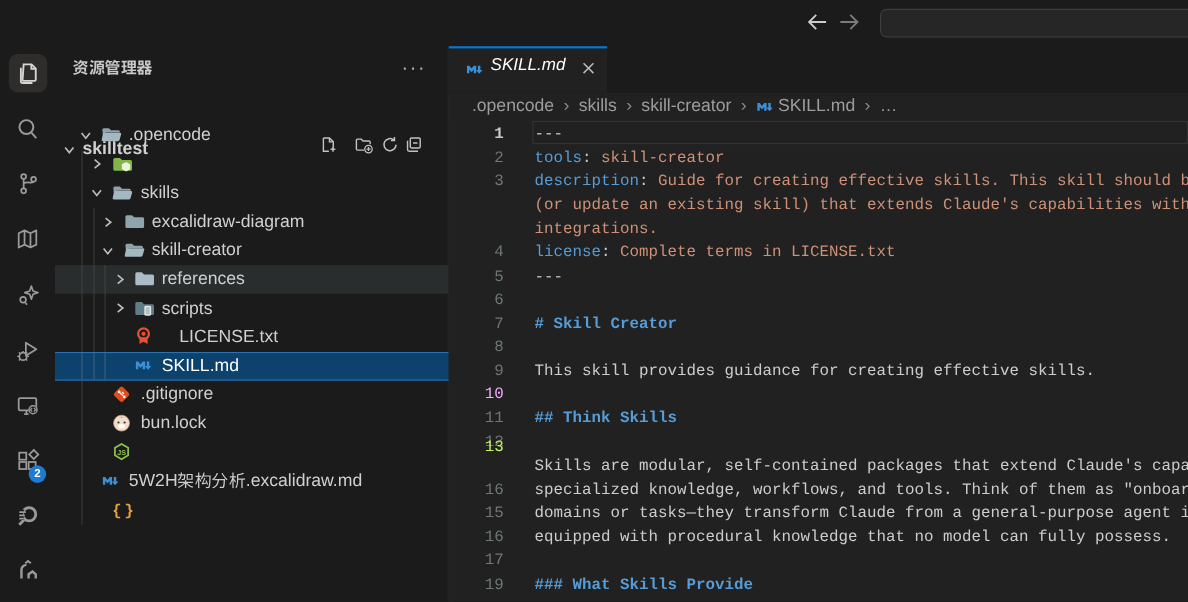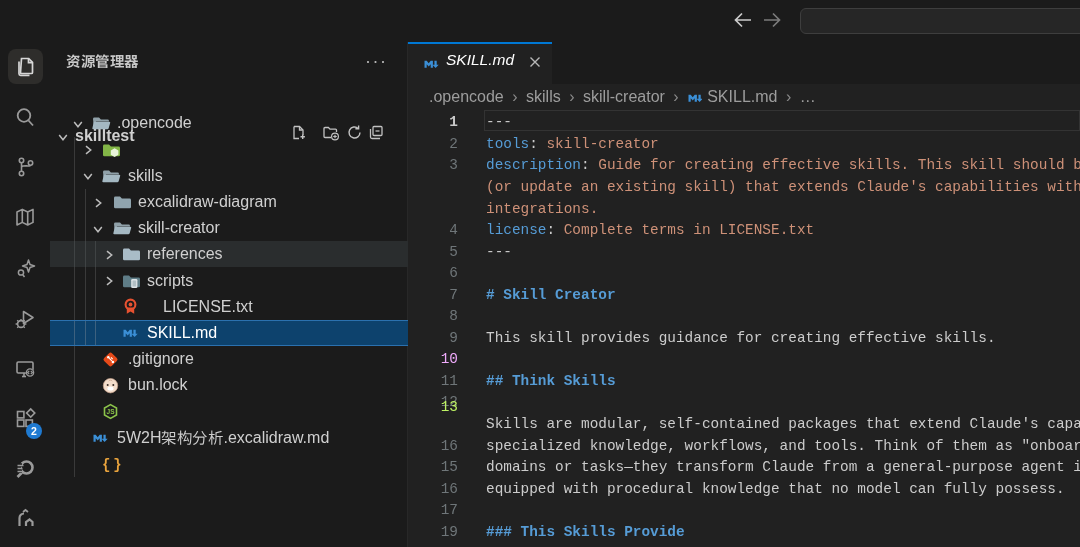--- a/index.html
+++ b/index.html
@@ -332,13 +332,13 @@
 <div class="code" style="top:304.0px;left:78px">Skills are modular, self-contained packages that extend Claude's capabilities with</div>
 <div class="ln" style="top:325.55px;left:0px;color:#6f7679">16</div>
 <div class="code" style="top:325.55px;left:78px">specialized knowledge, workflows, and tools. Think of them as "onboarding guides"</div>
 <div class="ln" style="top:347.1px;left:0px;color:#6f7679">15</div>
 <div class="code" style="top:347.1px;left:78px">domains or tasks—they transform Claude from a general-purpose agent into a</div>
 <div class="ln" style="top:368.65px;left:0px;color:#6f7679">16</div>
 <div class="code" style="top:368.65px;left:78px">equipped with procedural knowledge that no model can fully possess.</div>
 <div class="ln" style="top:390.2px;left:0px;color:#6f7679">17</div>
 <div class="code" style="top:390.2px;left:78px"></div>
 <div class="ln" style="top:411.75px;left:0px;color:#6f7679">19</div>
-<div class="code" style="top:411.75px;left:78px"><span class="h">### This Skills Provide</span></div>
+<div class="code" style="top:411.75px;left:78px"><span class="h">### What Skills Provide</span></div>
 </div>
 </body></html>

